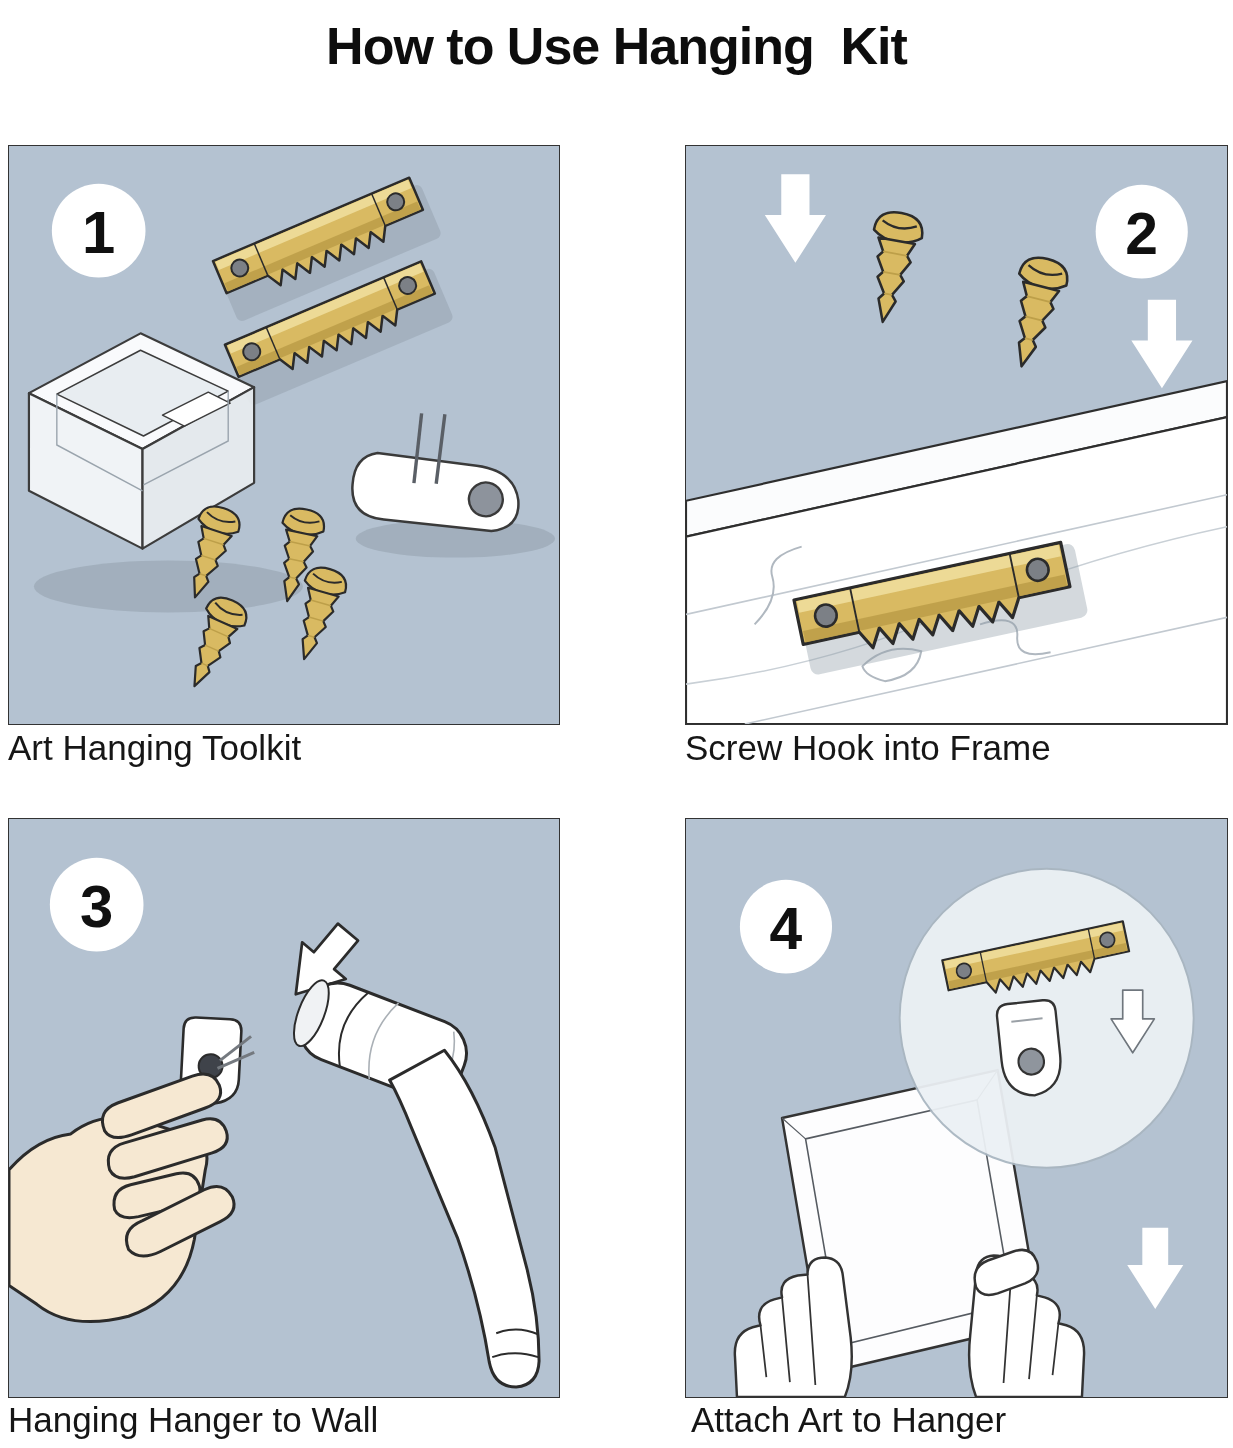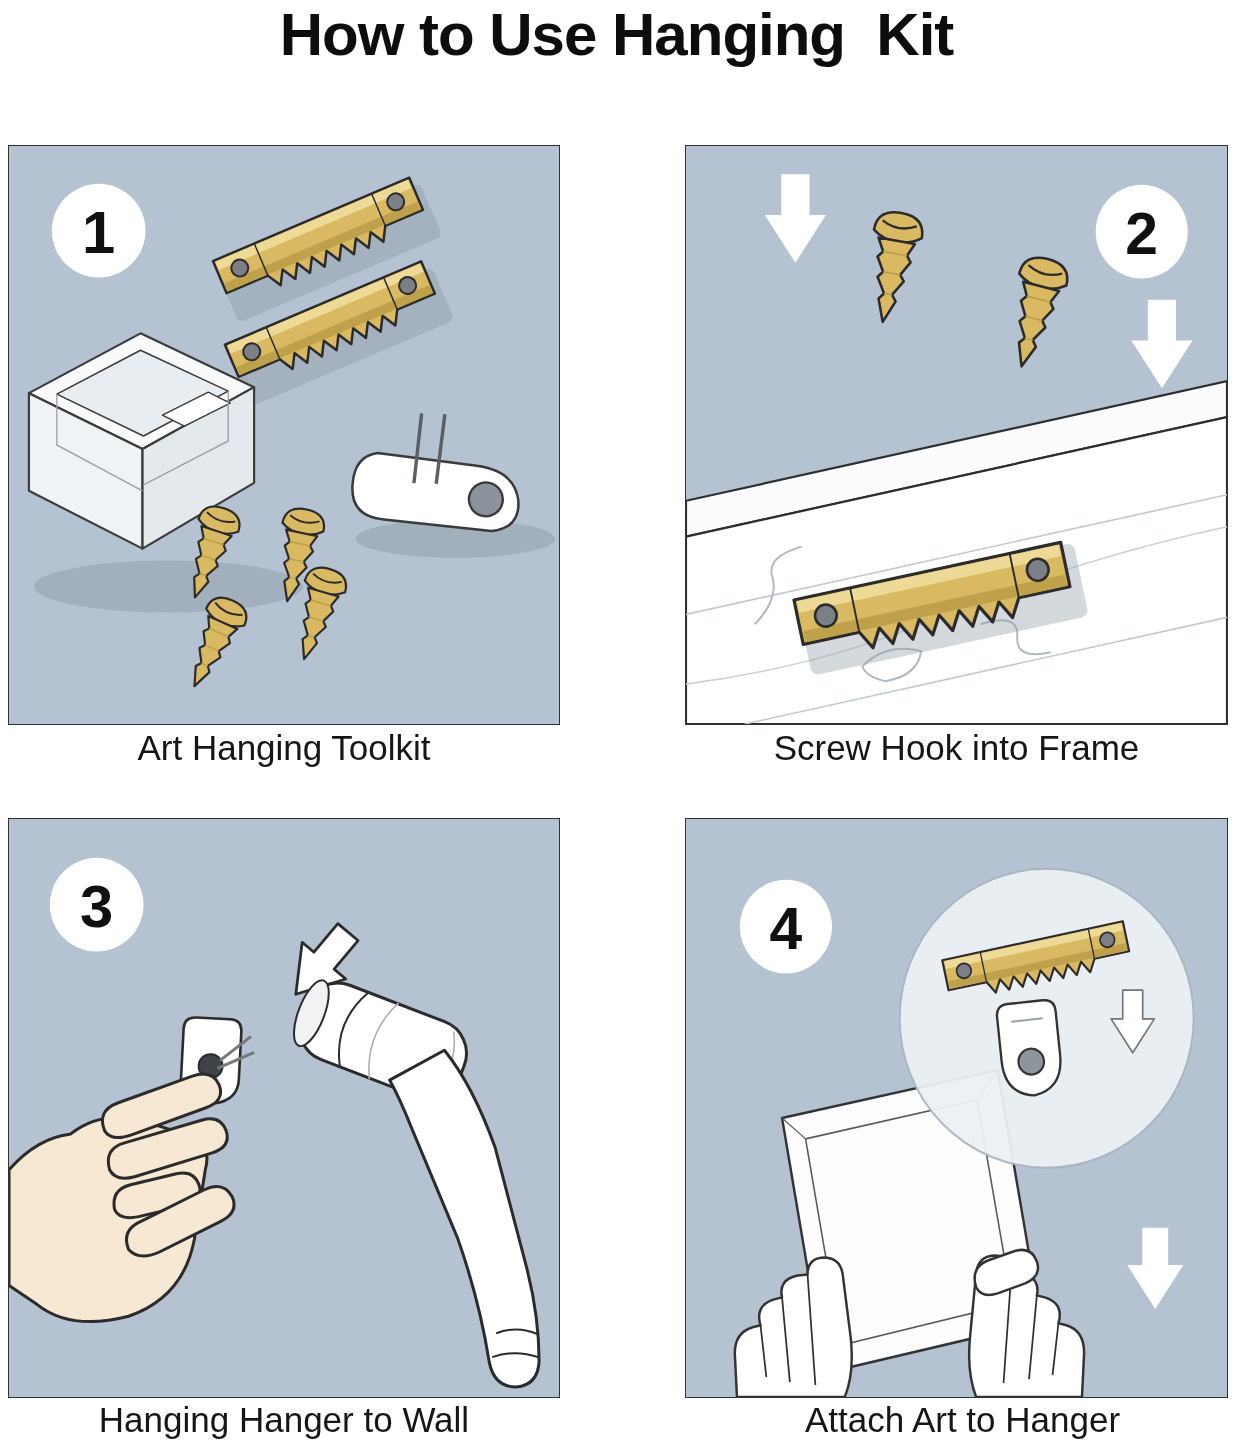--- a/index.html
+++ b/index.html
@@ -1,31 +1,31 @@
 <!DOCTYPE html>
 <html><head>
 <meta charset="utf-8">
 <style>
   html,body{margin:0;padding:0;}
   body{
     width:1233px;height:1448px;position:relative;background:#ffffff;
     font-family:"Liberation Sans", sans-serif;overflow:hidden;
   }
   .title{
-    position:absolute;top:0;left:0;right:0;margin:0 0 0;
-    text-align:center;font-size:60px;font-weight:700;letter-spacing:-1px;
+    position:absolute;top:0;left:0;right:0;margin:16px 0 0;
+    text-align:center;font-size:52px;font-weight:700;letter-spacing:-1px;
     color:#0d0d0d;white-space:pre;
   }
   .panel{
     position:absolute;margin:0;background:#b4c2d1;
     border:1.6px solid #333;box-sizing:border-box;
   }
   .panel svg{display:block;width:100%;height:100%;}
   .caption{
-    position:absolute;text-align:center;font-size:35px;color:#161616;
+    position:absolute;text-align:left;font-size:35px;color:#161616;
   }
   .badge-num{
     font-family:"Liberation Sans", sans-serif;font-weight:700;font-size:60px;fill:#101010;
   }
   .defs-holder{position:absolute;width:0;height:0;overflow:hidden;}
 </style>
 </head>
 <body>
 
 <svg class="defs-holder" aria-hidden="true">

